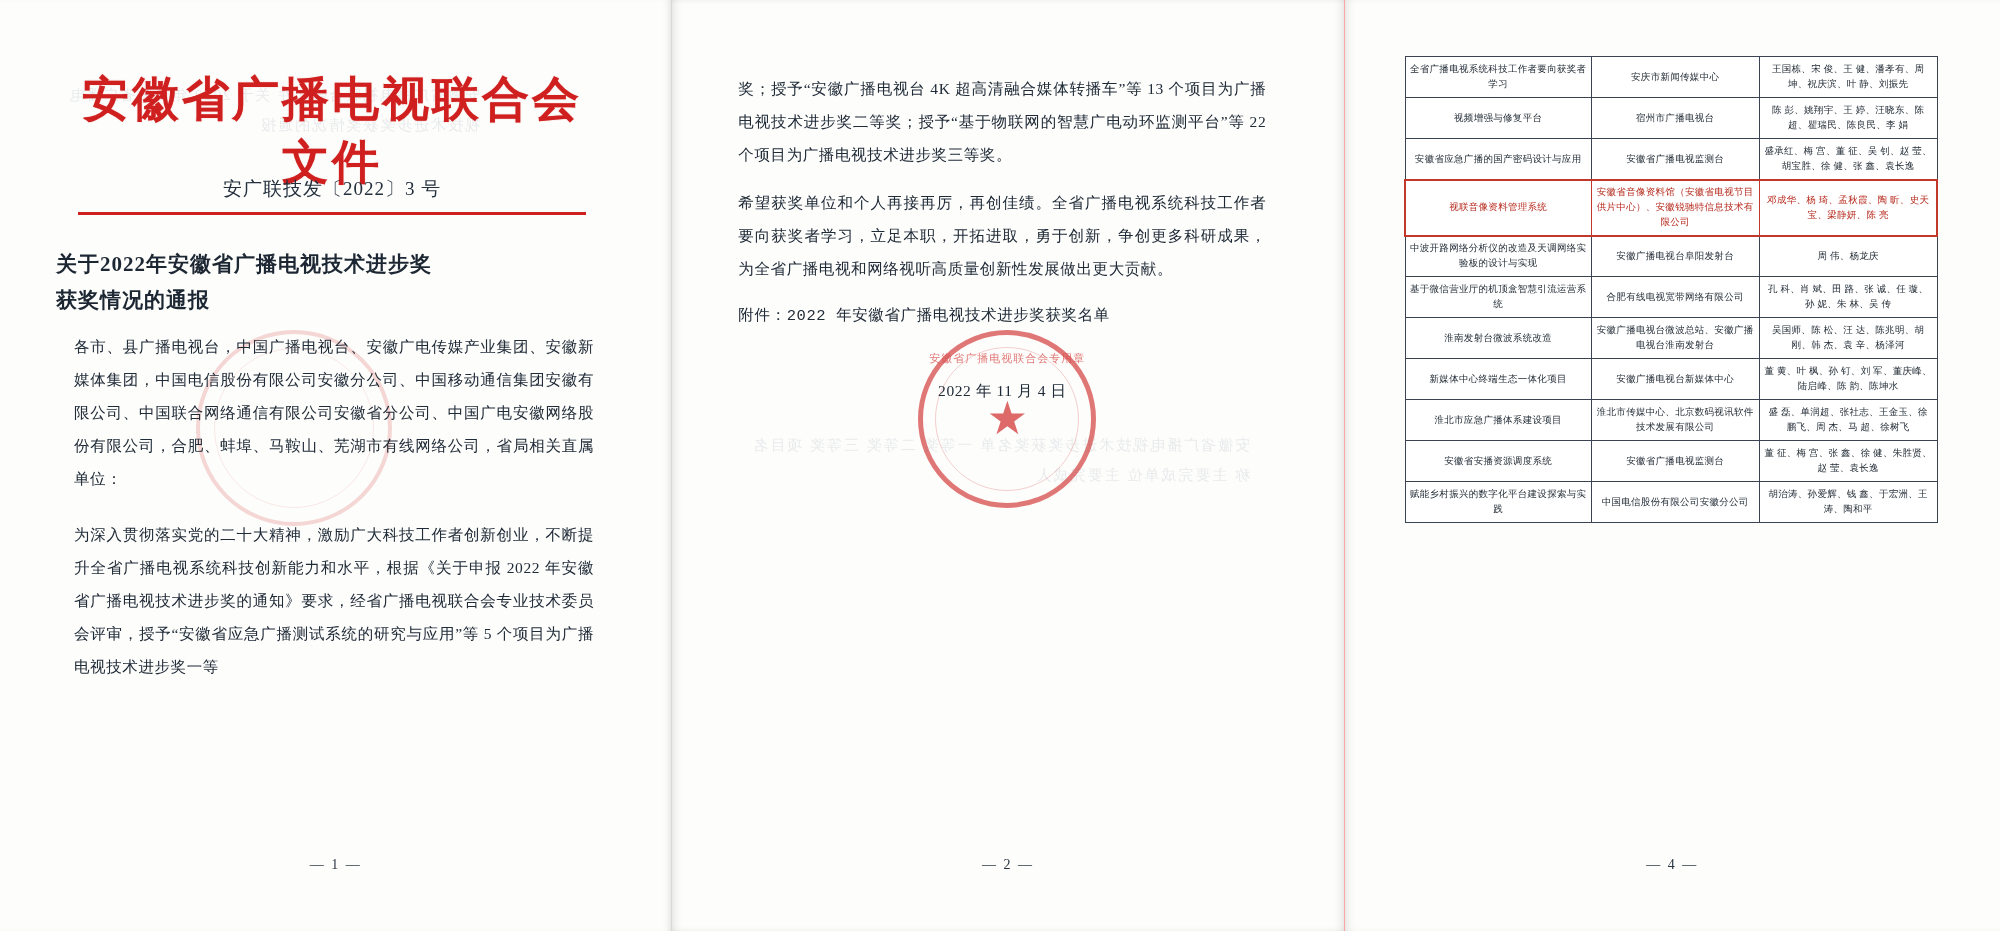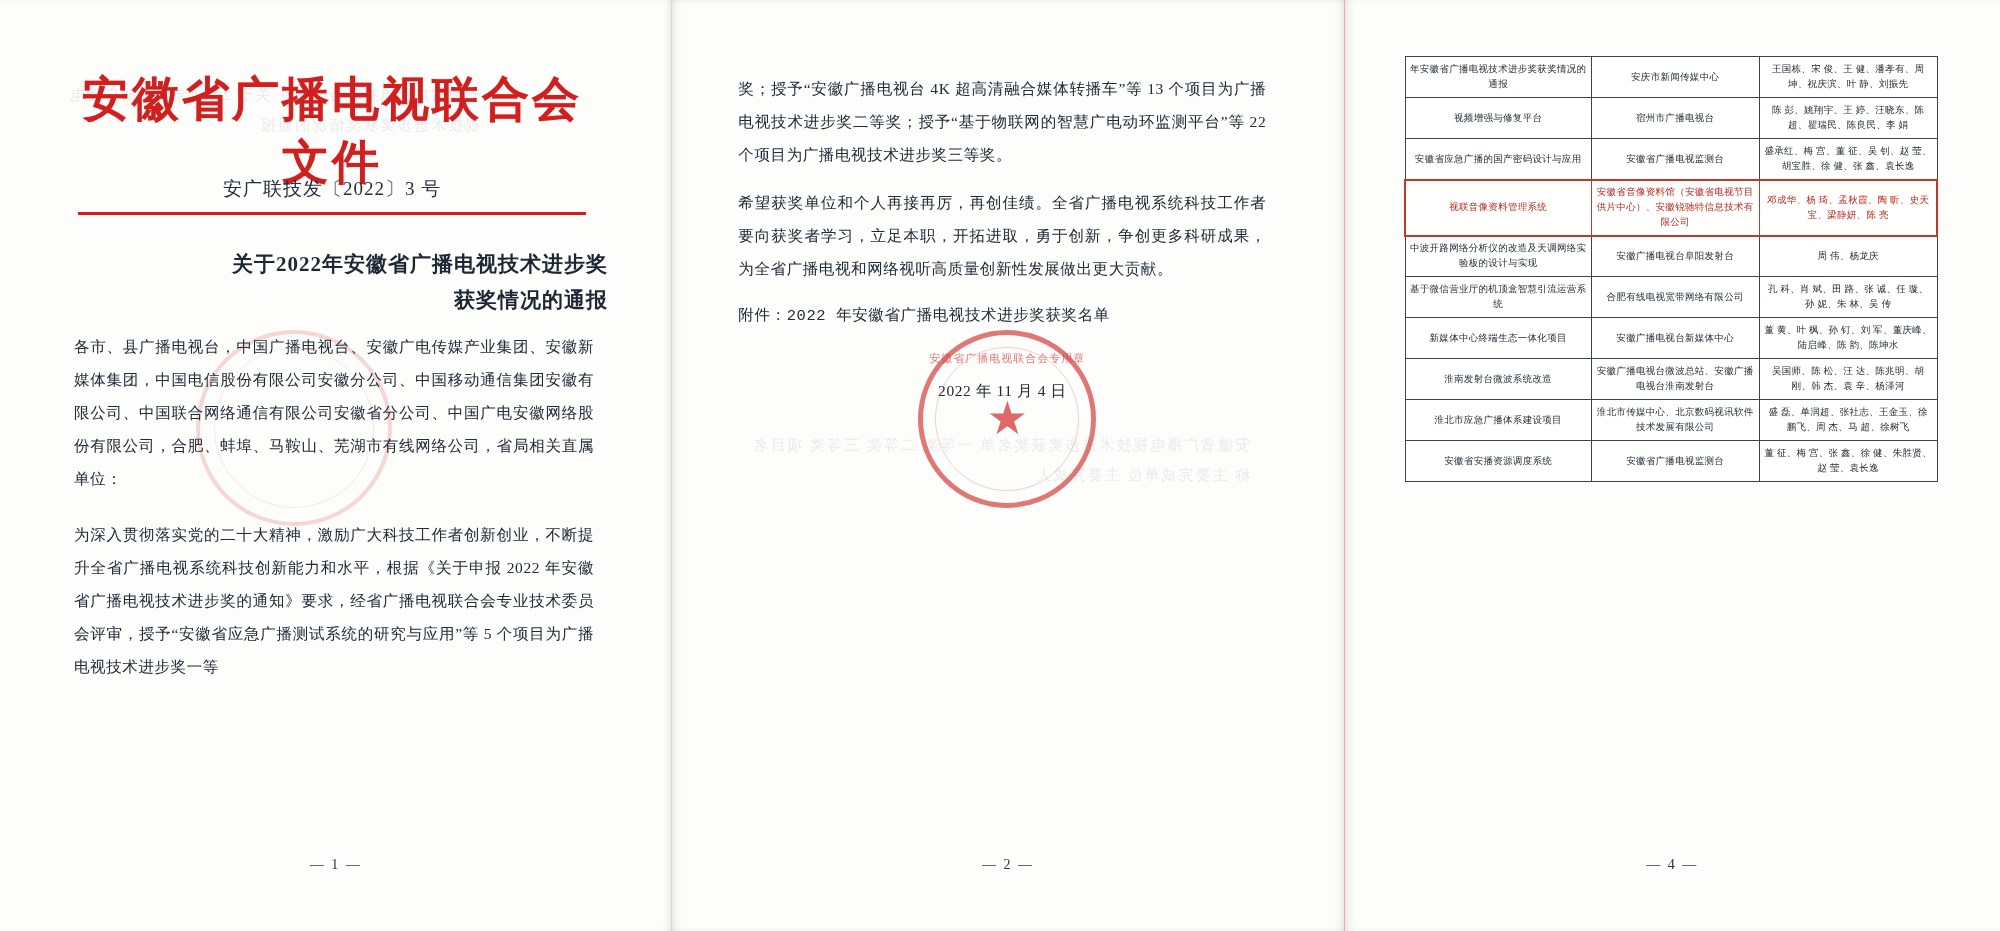--- a/index.html
+++ b/index.html
@@ -86,23 +86,23 @@
     position: absolute;
     top: 212px;
     left: 78px;
     width: 508px;
     height: 3px;
     background: #cf1f1f;
   }
   .doc-title {
     position: absolute;
     top: 246px;
-    left: 88px;
+    left: 56px;
     width: 520px;
-    text-align: right;
+    text-align: left;
     font-size: 21px;
     font-weight: bold;
     color: #1c2733;
     line-height: 36px;
     letter-spacing: 1px;
   }
   .body-text {
     position: absolute;
     font-size: 15.5px;
     line-height: 33px;
@@ -292,21 +292,21 @@
       <div class="ghost p3-ghost"></div>
 
       <table class="award-table">
         <colgroup>
           <col class="col-project">
           <col class="col-unit">
           <col class="col-people">
         </colgroup>
         <tbody>
             <tr>
-              <td>年安徽省广播电视技术进步奖获奖情况的通报</td>
+              <td>全省广播电视系统科技工作者要向获奖者学习</td>
               <td>安庆市新闻传媒中心</td>
               <td>王国栋、宋 俊、王 健、潘孝有、周 坤、祝庆滨、叶 静、刘振先</td>
             </tr>
             <tr>
               <td>视频增强与修复平台</td>
               <td>宿州市广播电视台</td>
               <td>陈 彭、姚翔宇、王 婷、汪晓东、陈 超、瞿瑞民、陈良民、李 娟</td>
             </tr>
             <tr>
               <td>安徽省应急广播的国产密码设计与应用</td>
@@ -322,39 +322,44 @@
               <td>中波开路网络分析仪的改造及天调网络实验板的设计与实现</td>
               <td>安徽广播电视台阜阳发射台</td>
               <td>周 伟、杨龙庆</td>
             </tr>
             <tr>
               <td>基于微信营业厅的机顶盒智慧引流运营系统</td>
               <td>合肥有线电视宽带网络有限公司</td>
               <td>孔 科、肖 斌、田 路、张 诚、任 璇、孙 妮、朱 林、吴 传</td>
             </tr>
             <tr>
+              <td>淮南发射台微波系统改造</td>
+              <td>安徽广播电视台微波总站、安徽广播电视台淮南发射台</td>
+              <td>吴国师、陈 松、汪 达、陈兆明、胡 刚、韩 杰、袁 辛、杨泽河</td>
+            </tr>
+            <tr>
               <td>新媒体中心终端生态一体化项目</td>
               <td>安徽广播电视台新媒体中心</td>
               <td>董 黄、叶 枫、孙 钉、刘 军、董庆峰、陆启峰、陈 韵、陈坤水</td>
             </tr>
             <tr>
-              <td>淮南发射台微波系统改造</td>
-              <td>安徽广播电视台微波总站、安徽广播电视台淮南发射台</td>
-              <td>吴国师、陈 松、汪 达、陈兆明、胡 刚、韩 杰、袁 辛、杨泽河</td>
-            </tr>
-            <tr>
               <td>淮北市应急广播体系建设项目</td>
               <td>淮北市传媒中心、北京数码视讯软件技术发展有限公司</td>
               <td>盛 磊、单润超、张社志、王金玉、徐鹏飞、周 杰、马 超、徐树飞</td>
             </tr>
             <tr>
               <td>安徽省安播资源调度系统</td>
               <td>安徽省广播电视监测台</td>
               <td>董 征、梅 宫、张 鑫、徐 健、朱胜贤、赵 莹、袁长逸</td>
             </tr>
+            <tr>
+              <td>赋能乡村振兴的数字化平台建设探索与实践</td>
+              <td>中国电信股份有限公司安徽分公司</td>
+              <td>胡治涛、孙爱辉、钱 鑫、于宏洲、王 涛、陶和平</td>
+            </tr>
           </tbody>
       </table>
 
       <div class="page-num">— 4 —</div>
     </div>
   </div>
 
 </div>
 
 </body></html>

